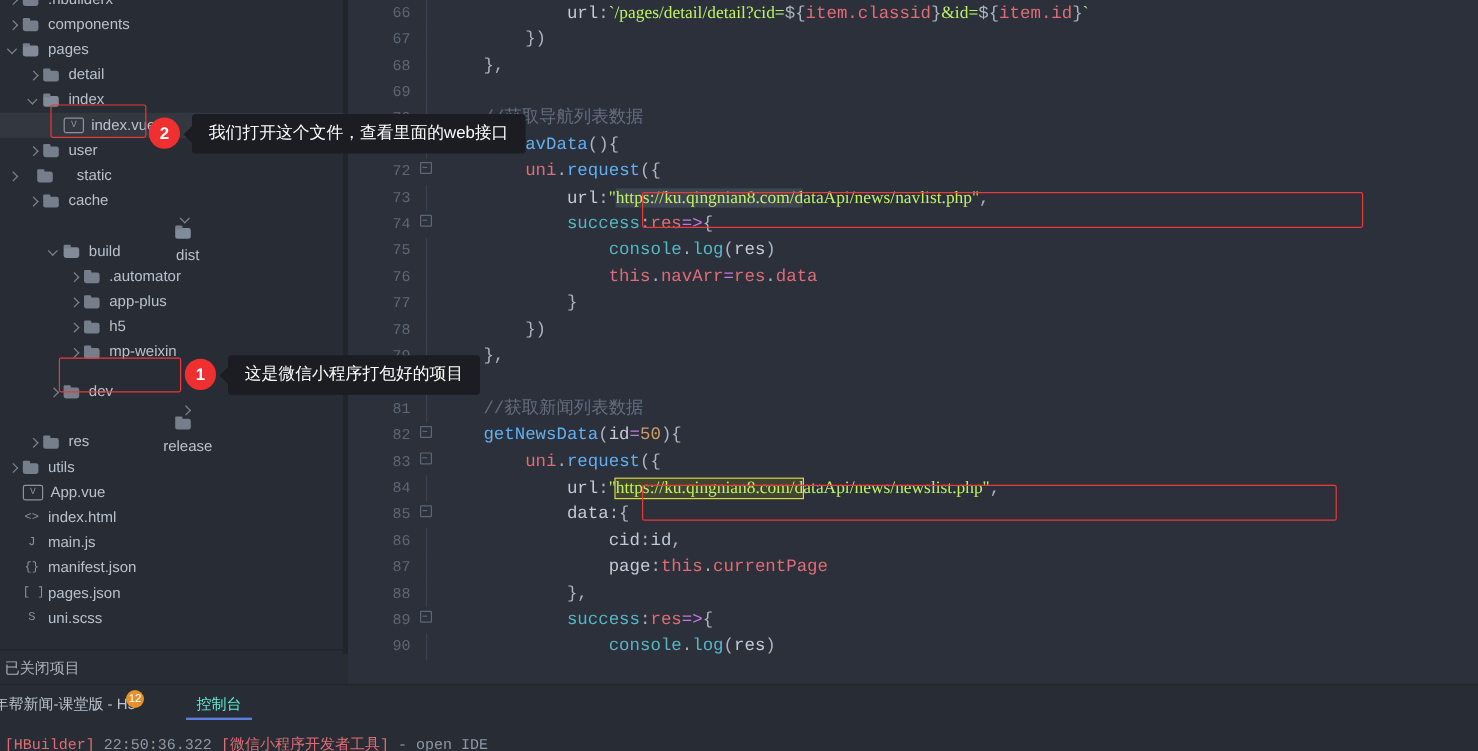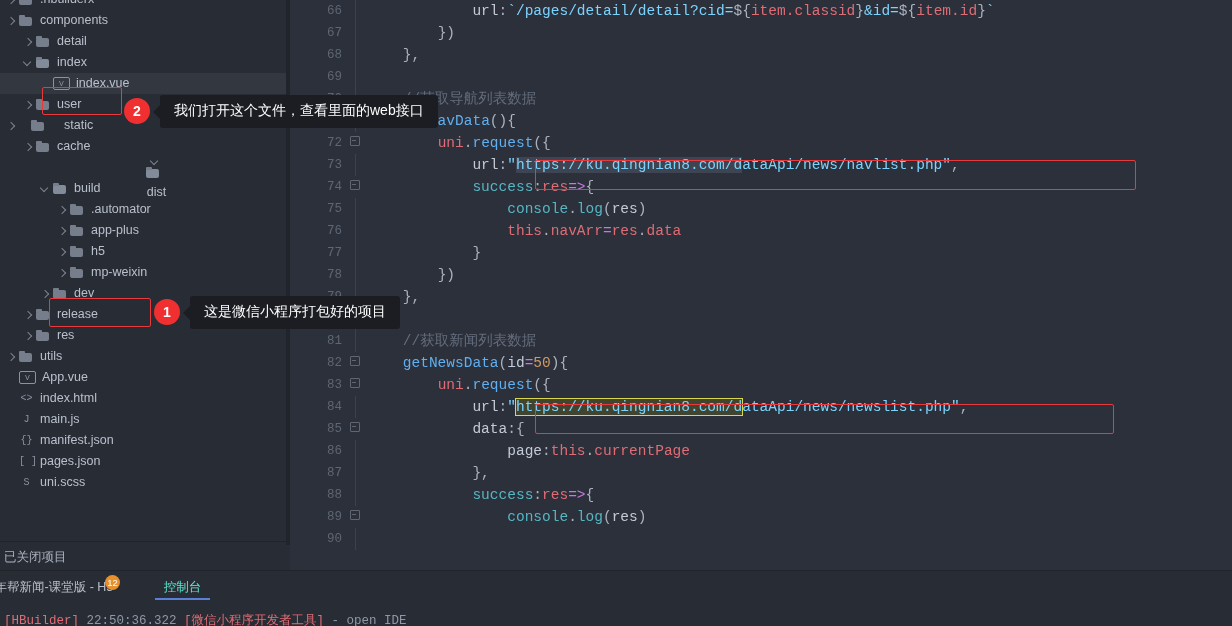--- a/index.html
+++ b/index.html
@@ -96,21 +96,21 @@
   }
   .code{
     position:absolute;left:78px;top:0;right:0;height:571px;
     font-family:"Liberation Mono","DejaVu Sans Mono",monospace;
     font-size:14.5px;
   }
   .cline{height:22px;line-height:22px;white-space:pre;}
   .ind{color:#3b414e;}
   .t-plain{color:#c3cad6;}
   .t-fn{color:#61afef;}
-  .t-str{color:#7dd3fc;}
+  .t-str{color:#bef264;font-family:Liberation Serif, serif;}
   .t-var{color:#e06c75;}
   .t-prop{color:#56b6c2;}
   .t-cmt{color:#646c7c;}
   .t-num{color:#d19a66;text-align:center;}
   .t-op{color:#c678dd;}
   .t-punc{color:#abb2bf;}
   .sel-bg{background:#3e4451;}
   .hl-box{outline:1px solid #d8d84a;background:#41452f;}
 
   .redbox{position:absolute;border:1.5px solid #e8393c;border-radius:2px;pointer-events:none;}
@@ -176,20 +176,27 @@
           <span class="ficon folder"></span>
           <span class="lbl">.hbuilderx</span>
         </div>
         <div class="row" style="padding-left: 6px;">
           <span class="arrow ">
             <i></i>
           </span>
           <span class="ficon folder"></span>
           <span class="lbl">components</span>
         </div>
+        <div class="row" style="padding-left: 6px;">
+          <span class="arrow open">
+            <i></i>
+          </span>
+          <span class="ficon folder open"></span>
+          <span class="lbl">pages</span>
+        </div>
         <div class="row" style="padding-left: 23px;">
           <span class="arrow ">
             <i></i>
           </span>
           <span class="ficon folder"></span>
           <span class="lbl">detail</span>
         </div>
         <div class="row" style="padding-left: 23px;">
           <span class="arrow open">
             <i></i>
@@ -260,28 +267,28 @@
           <span class="ficon folder"></span>
           <span class="lbl">h5</span>
         </div>
         <div class="row" style="padding-left: 57px; align-items: center;">
           <span class="arrow ">
             <i></i>
           </span>
           <span class="ficon folder"></span>
           <span class="lbl">mp-weixin</span>
         </div>
-        <div class="row" style="padding-left: 40px;">
+        <div class="row" style="padding-left: 40px; margin-top: 12px;">
           <span class="arrow ">
             <i></i>
           </span>
           <span class="ficon folder"></span>
           <span class="lbl">dev</span>
         </div>
-        <div class="row" style="padding-left: 23px;">
+        <div class="row" style="padding-left: 23px; flex-direction: column;">
           <span class="arrow ">
             <i></i>
           </span>
           <span class="ficon folder"></span>
           <span class="lbl">release</span>
         </div>
         <div class="row" style="padding-left: 23px;">
           <span class="arrow ">
             <i></i>
           </span>
@@ -411,20 +418,21 @@
         <div class="cline"><span class="ind">                </span><span class="t-var">this</span><span class="t-punc">.</span><span class="t-var">navArr</span><span class="t-op">=</span><span class="t-var">res</span><span class="t-punc">.</span><span class="t-var">data</span></div>
         <div class="cline"><span class="ind">            </span><span class="t-punc">}</span></div>
         <div class="cline"><span class="ind">        </span><span class="t-punc">})</span></div>
         <div class="cline"><span class="ind">    </span><span class="t-punc">},</span></div>
         <div class="cline"></div>
         <div class="cline"><span class="ind">    </span><span class="t-cmt">//获取新闻列表数据</span></div>
         <div class="cline"><span class="ind">    </span><span class="t-fn">getNewsData</span><span class="t-punc">(</span><span class="t-plain">id</span><span class="t-op">=</span><span class="t-num">50</span><span class="t-punc">){</span></div>
         <div class="cline"><span class="ind">        </span><span class="t-var">uni</span><span class="t-punc">.</span><span class="t-fn">request</span><span class="t-punc">({</span></div>
         <div class="cline"><span class="ind">            </span><span class="t-plain">url</span><span class="t-punc">:</span><span class="t-str">"</span><span class="t-str hl-box">https://ku.qingnian8.com/d</span><span class="t-str">ataApi/news/newslist.php"</span><span class="t-punc">,</span></div>
         <div class="cline"><span class="ind">            </span><span class="t-plain">data</span><span class="t-punc">:{</span></div>
+        <div class="cline"><span class="ind">                </span><span class="t-plain">cid</span><span class="t-punc">:</span><span class="t-plain">id</span><span class="t-punc">,</span></div>
         <div class="cline"><span class="ind">                </span><span class="t-plain">page</span><span class="t-punc">:</span><span class="t-var">this</span><span class="t-punc">.</span><span class="t-var">currentPage</span></div>
         <div class="cline"><span class="ind">            </span><span class="t-punc">},</span></div>
         <div class="cline"><span class="ind">            </span><span class="t-prop">success</span><span class="t-punc">:</span><span class="t-var">res</span><span class="t-op">=&gt;</span><span class="t-punc">{</span></div>
         <div class="cline"><span class="ind">                </span><span class="t-prop">console</span><span class="t-punc">.</span><span class="t-prop">log</span><span class="t-punc">(</span><span class="t-plain">res</span><span class="t-punc">)</span></div>
       </div>
   </div>
   <div class="top-divider"></div>
 
   <div class="redbox" style="left:535px;top:160px;width:599px;height:28px;"></div>
   <div class="redbox" style="left:535px;top:404px;width:577px;height:28px;"></div>

